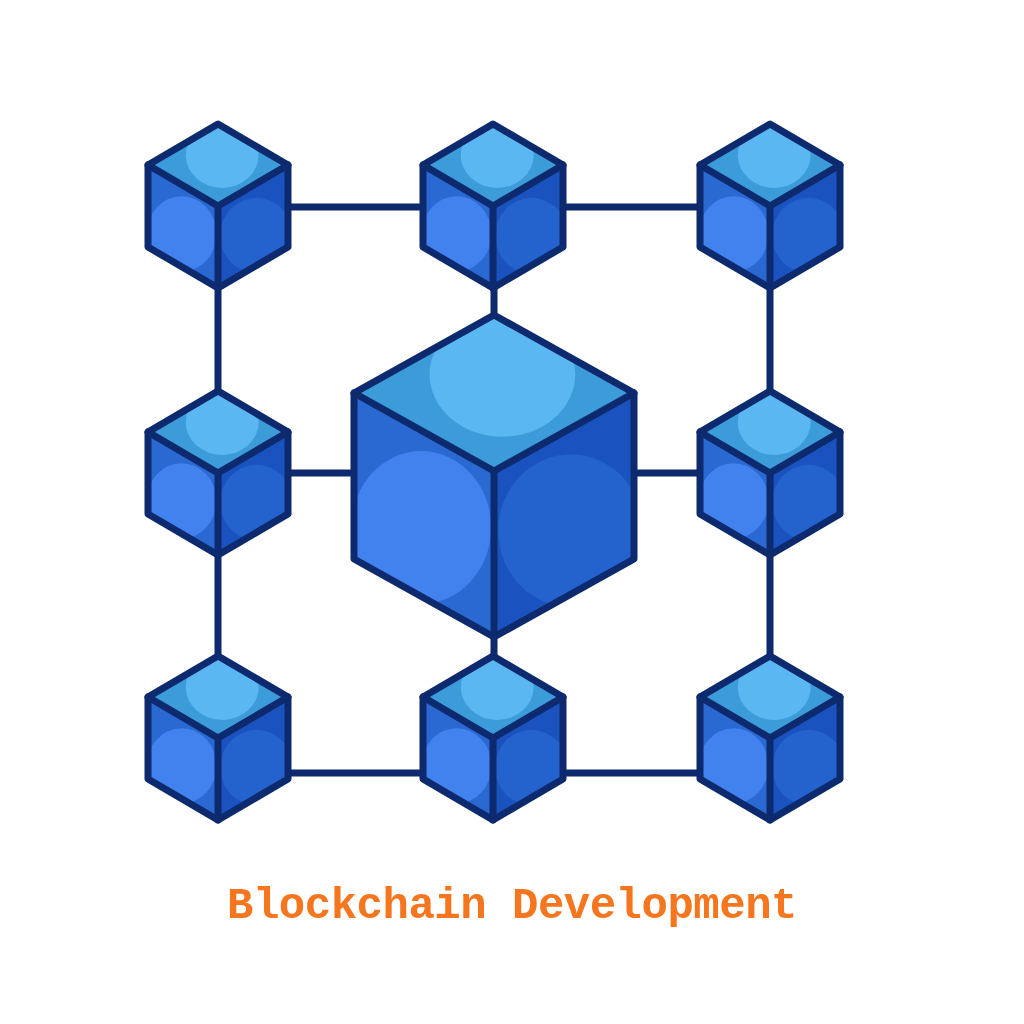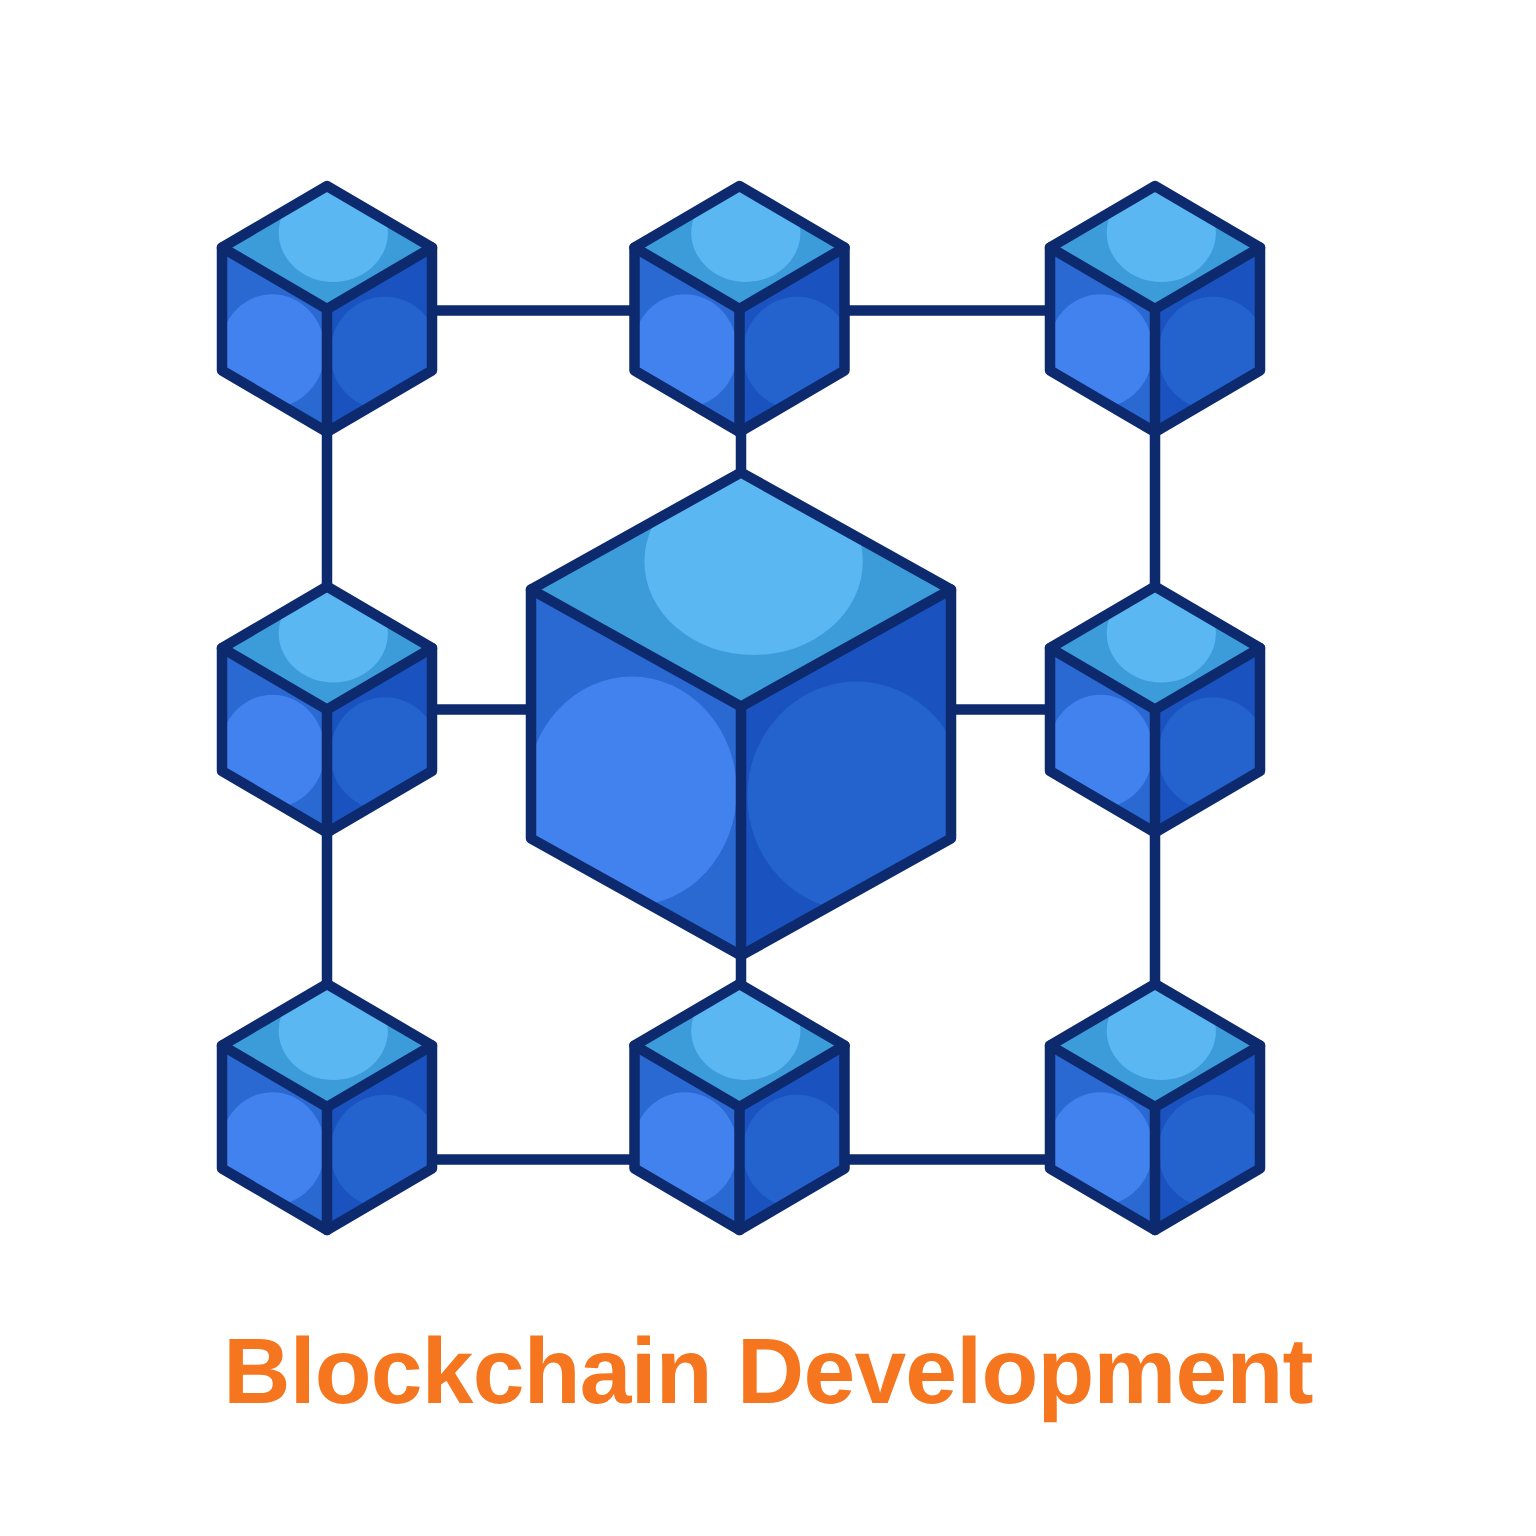--- a/index.html
+++ b/index.html
@@ -28,23 +28,23 @@
   }
   #title-wrap {
     position: absolute;
     left: 0;
     top: 884px;
     width: 1024px;
     text-align: center;
   }
   #title {
     display: inline-block;
-    font-family: Liberation Sans, sans-serif;
+    font-family: Liberation Mono, monospace;
     font-weight: bold;
-    font-size: 62px;
+    font-size: 44px;
     letter-spacing: -0.5px;
     line-height: 1.0;
     color: #F5761F;
     white-space: nowrap;
   }
 </style>
 </head>
 <body>
 
 <div id="stage">

